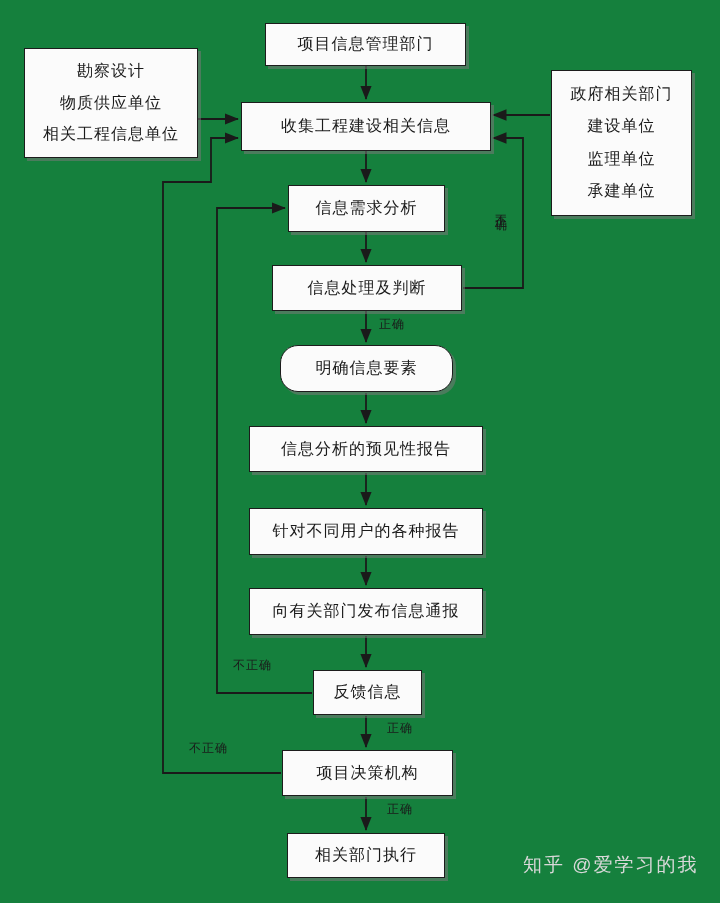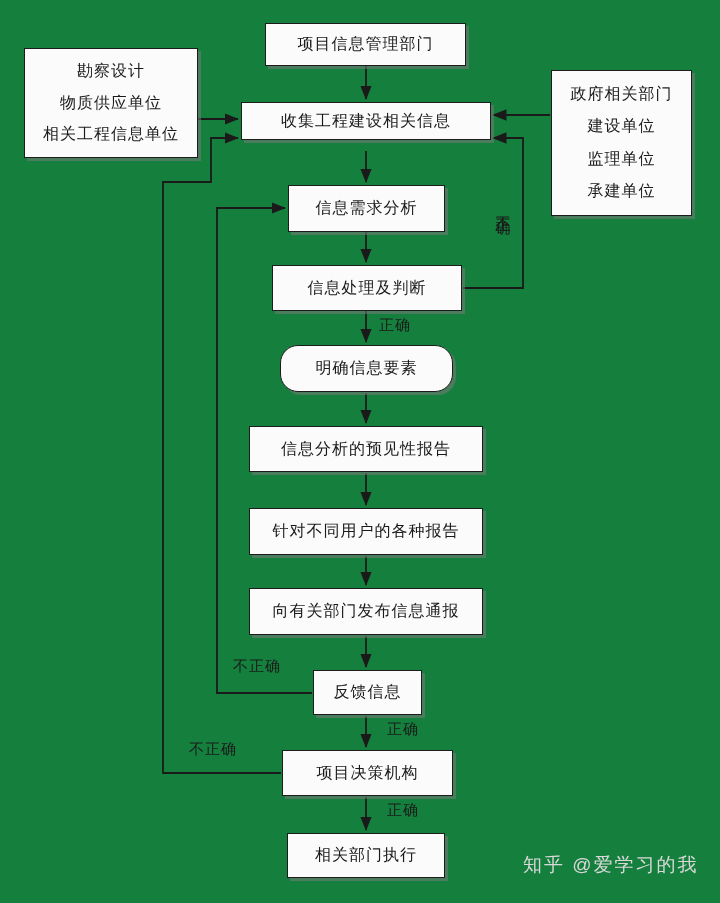--- a/index.html
+++ b/index.html
@@ -47,21 +47,21 @@
   }
   .node.multi {
     justify-content: space-around;
     padding: 7px 0;
   }
   .node.multi .line {
     margin: 2px 0;
   }
   .edge-label {
     position: absolute;
-    font-size: 15px;
+    font-size: 12px;
     color: #1a1a1a;
     letter-spacing: 1px;
     white-space: nowrap;
     line-height: 1.0;
   }
   .edge-label.vertical {
     writing-mode: vertical-rl;
     text-orientation: upright;
     letter-spacing: 2px;
   }
@@ -129,21 +129,21 @@
     <span class="line">相关工程信息单位</span>
   </div>
 
   <div class="node multi" style="left:551px; top:70px; width:141px; height:146px;">
     <span class="line">政府相关部门</span>
     <span class="line">建设单位</span>
     <span class="line">监理单位</span>
     <span class="line">承建单位</span>
   </div>
 
-  <div class="node" style="left:241px; top:102px; width:250px; height:38px;">
+  <div class="node" style="left:241px; top:102px; width:250px; height:49px;">
     <span class="line">收集工程建设相关信息</span>
   </div>
 
   <div class="node" style="left:288px; top:185px; width:157px; height:47px;">
     <span class="line">信息需求分析</span>
   </div>
 
   <div class="node" style="left:272px; top:265px; width:190px; height:46px;">
     <span class="line">信息处理及判断</span>
   </div>

